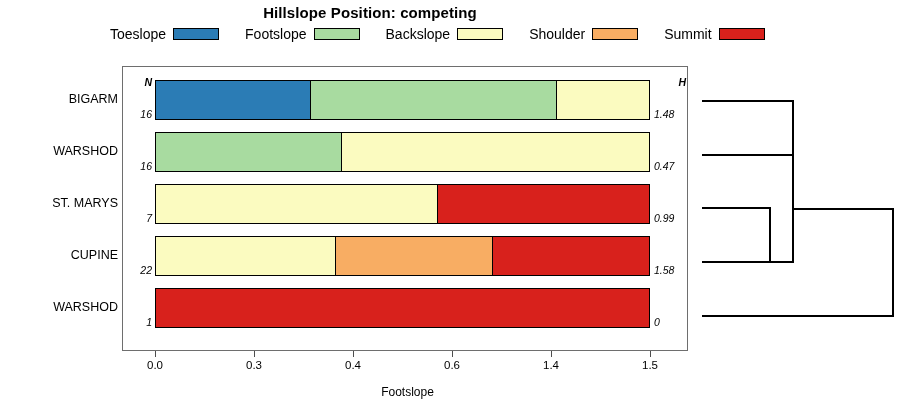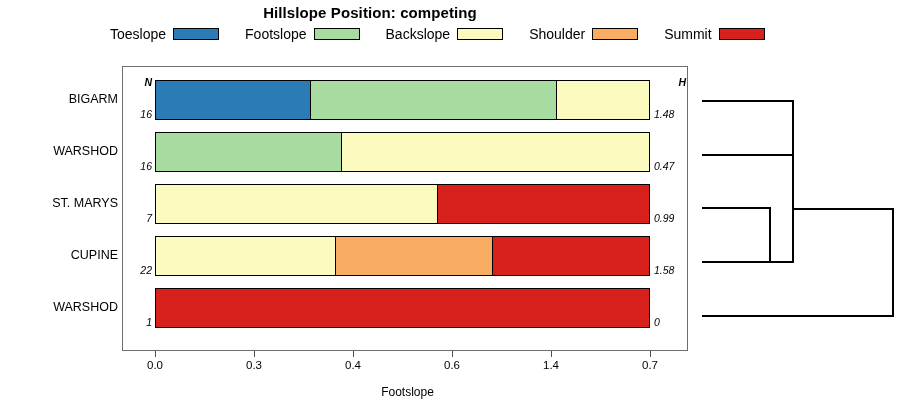--- a/index.html
+++ b/index.html
@@ -287,21 +287,21 @@
       <div class="tick-label" style="left: 33px;">0.0</div>
       <div class="tick" style="left: 132px;"></div>
       <div class="tick-label" style="left: 132px;">0.3</div>
       <div class="tick" style="left: 231px;"></div>
       <div class="tick-label" style="left: 231px;">0.4</div>
       <div class="tick" style="left: 330px;"></div>
       <div class="tick-label" style="left: 330px;">0.6</div>
       <div class="tick" style="left: 429px;"></div>
       <div class="tick-label" style="left: 429px;">1.4</div>
       <div class="tick" style="left: 528px;"></div>
-      <div class="tick-label" style="left: 528px;">0.7</div>
+      <div class="tick-label" style="left: 528px;">1.5</div>
     </div>
 
   <div class="axis-title">
     <span class="axis-title-inner">Footslope</span>
   </div>
 
   <div class="dendro">
     <svg width="212" height="285" viewBox="0 0 212 285">
       <g fill="none" stroke="#000000" stroke-width="1.2" shape-rendering="crispEdges">
         <path d="M14,35 H105 V89 H14"></path>

